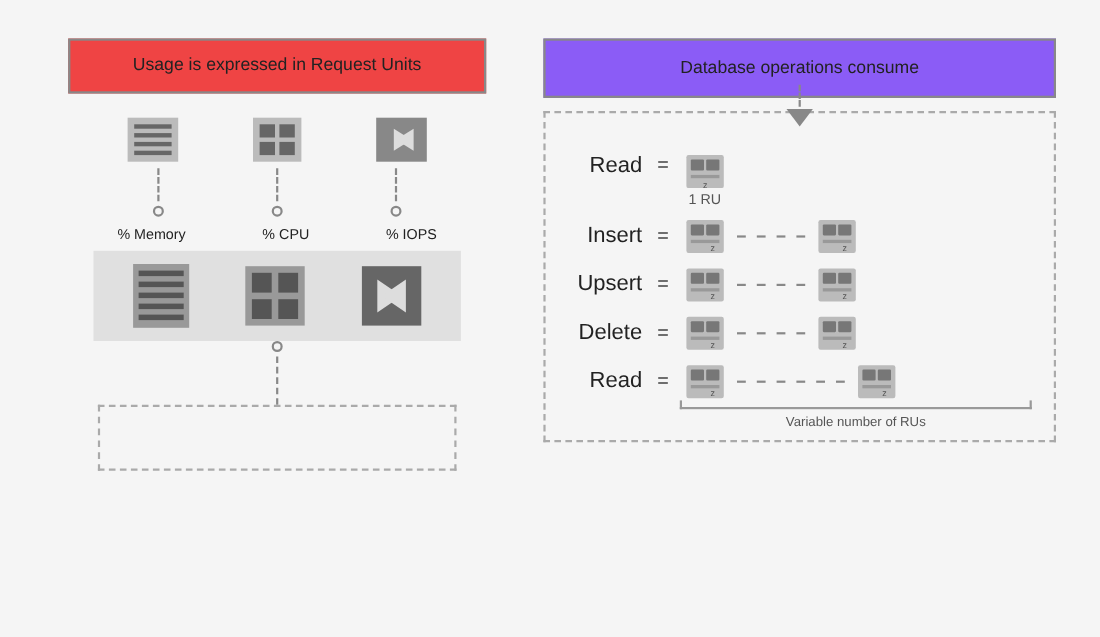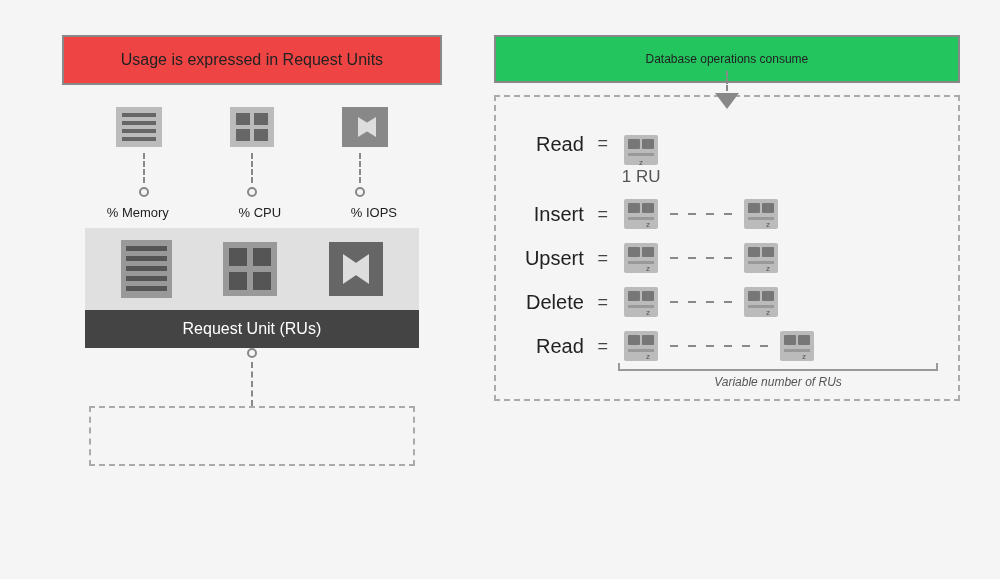--- a/index.html
+++ b/index.html
@@ -120,24 +120,24 @@
     
     .right-panel {
       flex: 1.1;
       display: flex;
       flex-direction: column;
       align-items: flex-start;
       gap: 8px;
     }
     .right-title-box {
       border: 2px solid #888;
-      background: #22c55e;
+      background: #8b5cf6;
       padding: 14px 8px;
       text-align: center;
-      font-size: 12px;
+      font-size: 16px;
       color: #222;
       font-weight: 400;
       width: 100%;
       line-height: 1.4;
     }
     .ops-dashed-container {
       border: 2px dashed #aaa;
       width: 100%;
       padding: 14px 18px 10px 18px;
       display: flex;
@@ -191,31 +191,30 @@
     .dashed-vert-top {
       width: 1px;
       height: 20px;
       border-left: 2px dashed #888;
       position: absolute;
       top: -40px;
       left: 50%;
       transform: translateX(-50%);
     }
     .one-ru-label {
-      font-size: 17px;
+      font-size: 13px;
       color: #555;
       text-align: center;
     }
     .variable-label {
       font-size: 12px;
       color: #555;
       text-align: center;
       width: 100%;
       margin-top: 4px;
-      font-style: italic;
     }
     
     .connector-area {
       display: flex;
       flex-direction: column;
       align-items: center;
       width: 100%;
     }
   </style>
 </head>
@@ -303,23 +302,20 @@
           <rect x="32" y="32" width="18" height="18" fill="#555"></rect>
         </svg>
 
         <svg width="58" height="58" viewBox="0 0 58 58">
           <rect x="2" y="2" width="54" height="54" fill="#666"></rect>
           <polygon points="16,14 38,29 16,44" fill="#ddd"></polygon>
           <polygon points="42,14 20,29 42,44" fill="#ddd"></polygon>
         </svg>
       </div>
 
-      <div class="ru-label-bar" style="width:88%">
-        <span>Request Unit (RUs)</span>
-      </div>
 
       <div class="connector-area">
         <div class="icon-col">
           <div class="circle-dot"></div>
           <div class="dashed-line-vert" style="height:44px"></div>
         </div>
         <div class="dashed-rect-left"></div>
       </div>
     </div>
   </div>

